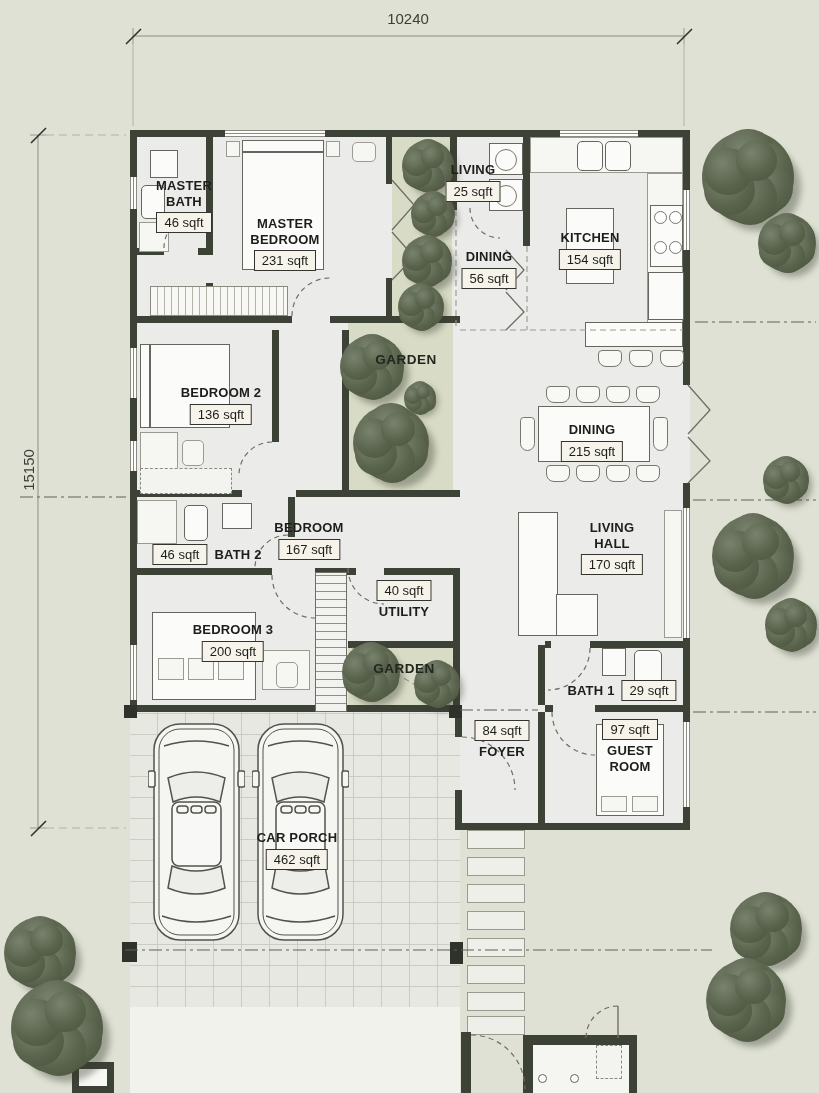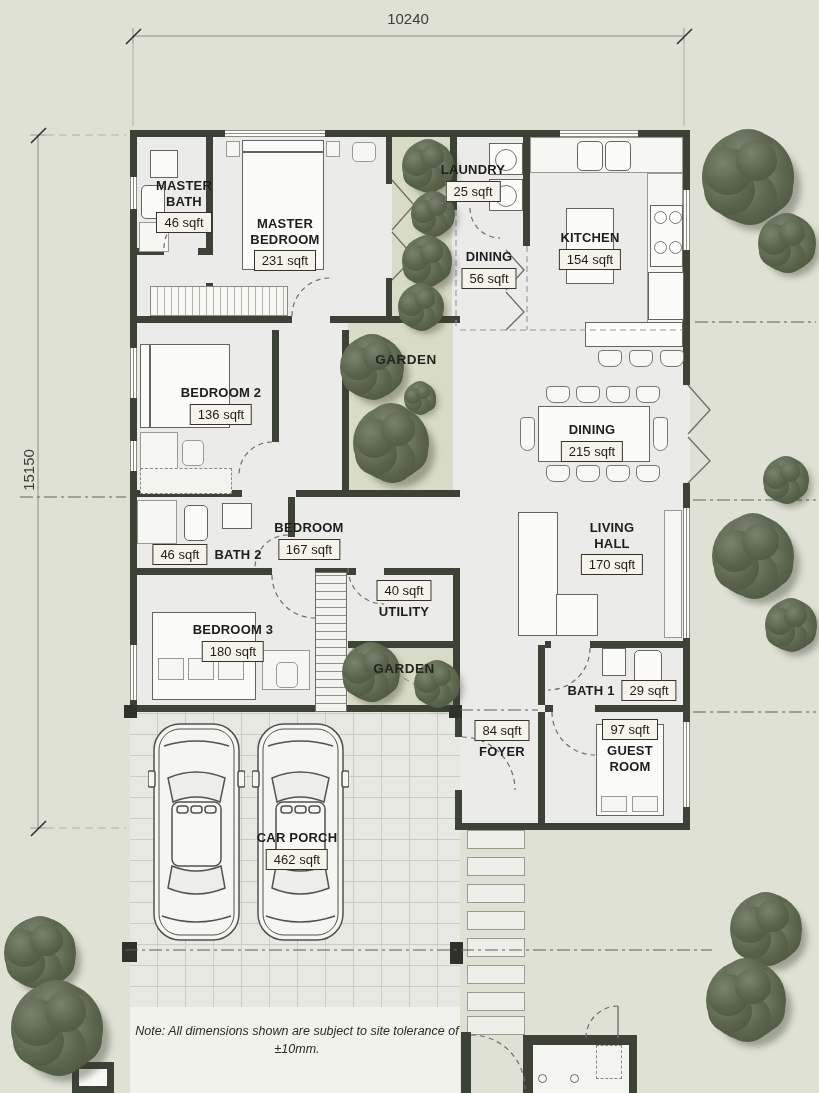--- a/index.html
+++ b/index.html
@@ -303,21 +303,21 @@
 
   <div class="lbl" style="left:184px;top:178px">
     <div class="rname wrap w66">MASTER BATH</div>
     <div class="abox">46 sqft</div>
   </div>
   <div class="lbl" style="left:285px;top:216px">
     <div class="rname wrap w86">MASTER BEDROOM</div>
     <div class="abox">231 sqft</div>
   </div>
   <div class="lbl" style="left:473px;top:162px">
-    <div class="rname">LAUNDRY</div>
+    <div class="rname">LIVING</div>
     <div class="abox">25 sqft</div>
   </div>
   <div class="lbl" style="left:489px;top:249px">
     <div class="rname">DINING</div>
     <div class="abox">56 sqft</div>
   </div>
   <div class="lbl" style="left:590px;top:230px">
     <div class="rname">KITCHEN</div>
     <div class="abox">154 sqft</div>
   </div>
@@ -343,21 +343,21 @@
   <div class="lbl" style="left:404px;top:580px">
     <div class="abox">40 sqft</div>
     <div class="rname">UTILITY</div>
   </div>
   <div class="lbl" style="left:612px;top:520px">
     <div class="rname wrap w56">LIVING HALL</div>
     <div class="abox">170 sqft</div>
   </div>
   <div class="lbl" style="left:233px;top:622px">
     <div class="rname">BEDROOM 3</div>
-    <div class="abox">180 sqft</div>
+    <div class="abox">200 sqft</div>
   </div>
   <div class="lbl" style="left:404px;top:661px">
     <div class="gname">GARDEN</div>
   </div>
   <div class="lbl row" style="left:622px;top:680px">
     <div class="rname">BATH 1</div>
     <div class="abox">29 sqft</div>
   </div>
   <div class="lbl" style="left:502px;top:720px">
     <div class="abox">84 sqft</div>
@@ -366,21 +366,20 @@
   <div class="lbl" style="left:630px;top:719px">
     <div class="abox">97 sqft</div>
     <div class="rname wrap w56">GUEST ROOM</div>
   </div>
   <div class="lbl" style="left:297px;top:830px">
     <div class="rname">CAR PORCH</div>
     <div class="abox">462 sqft</div>
   </div>
 
   <div class="note" style="left:297px;top:1022px">
-    <div>Note: All dimensions shown are subject to site tolerance of ±10mm.</div>
   </div>
 
 <div class="tree" style="left: 402px; top: 140px; width: 52px; height: 52px;">
       <div class="shadowblob" style="left: 6.5px; top: 7.28px; width: 49.4px; height: 49.4px;"></div>
       <div class="blob" style="left: 0px; top: 0px; width: 52px; height: 52px;"></div>
       <div class="blob" style="left: 9.88px; top: -1.04px; width: 32.24px; height: 32.24px;"></div>
       <div class="blob" style="left: 21.84px; top: 6.76px; width: 29.12px; height: 29.12px;"></div>
       <div class="blob" style="left: 22.62px; top: 17.94px; width: 28.6px; height: 28.6px;"></div>
       <div class="blob" style="left: 11.96px; top: 22.88px; width: 30.16px; height: 30.16px;"></div>
       <div class="blob" style="left: 1.3px; top: 18.98px; width: 28.6px; height: 28.6px;"></div>

